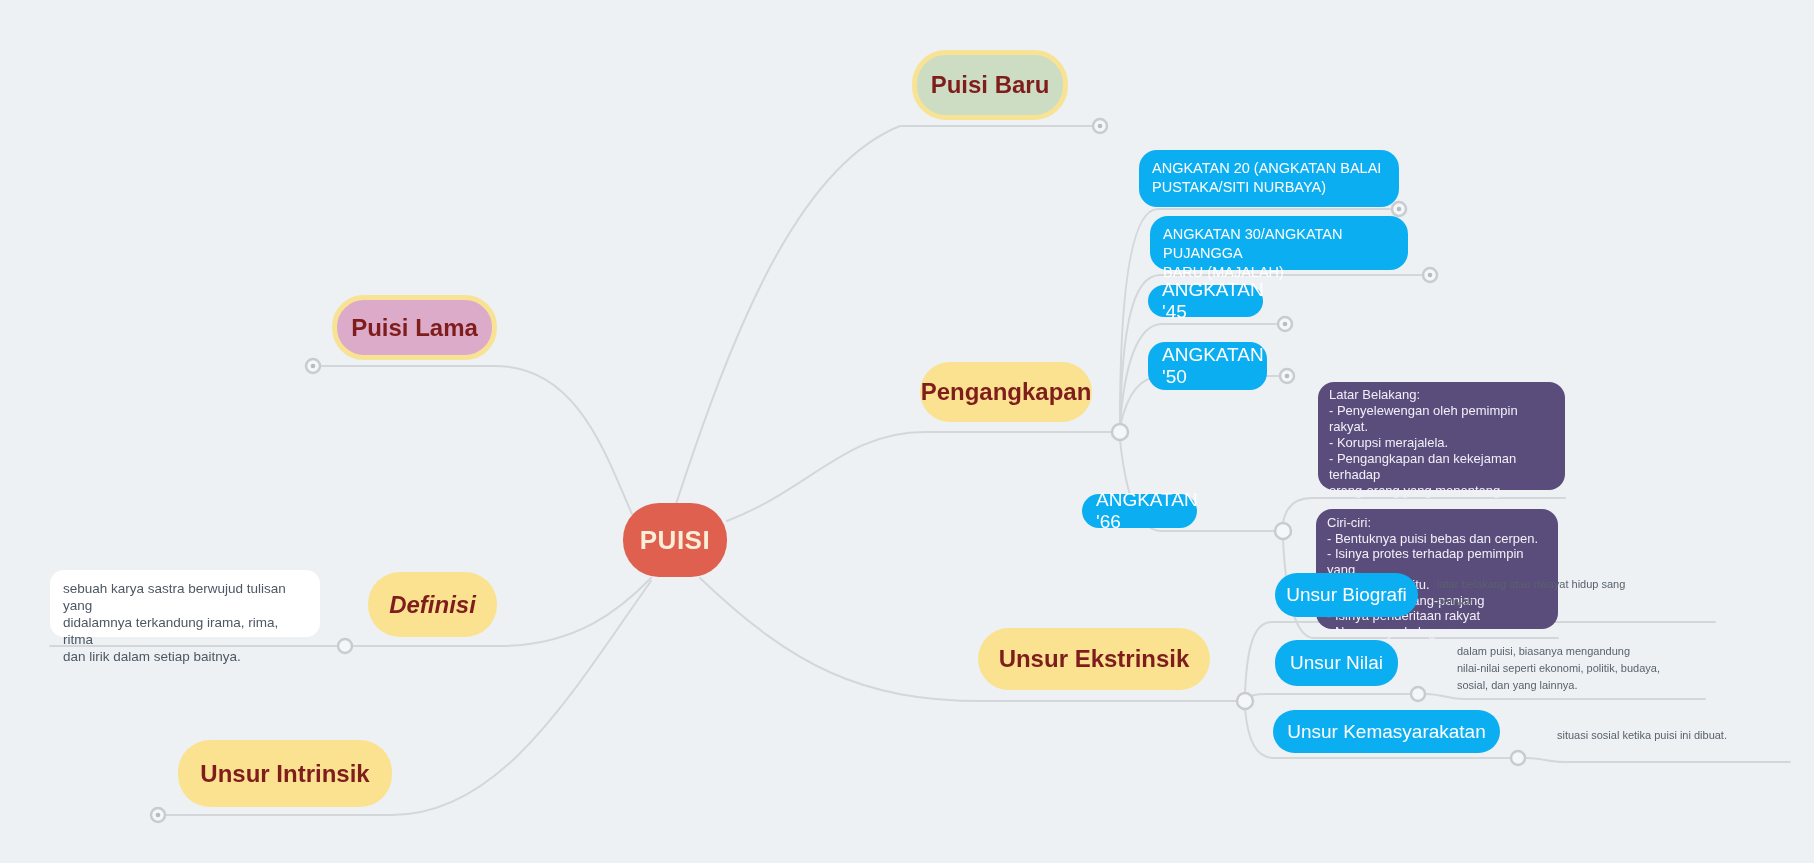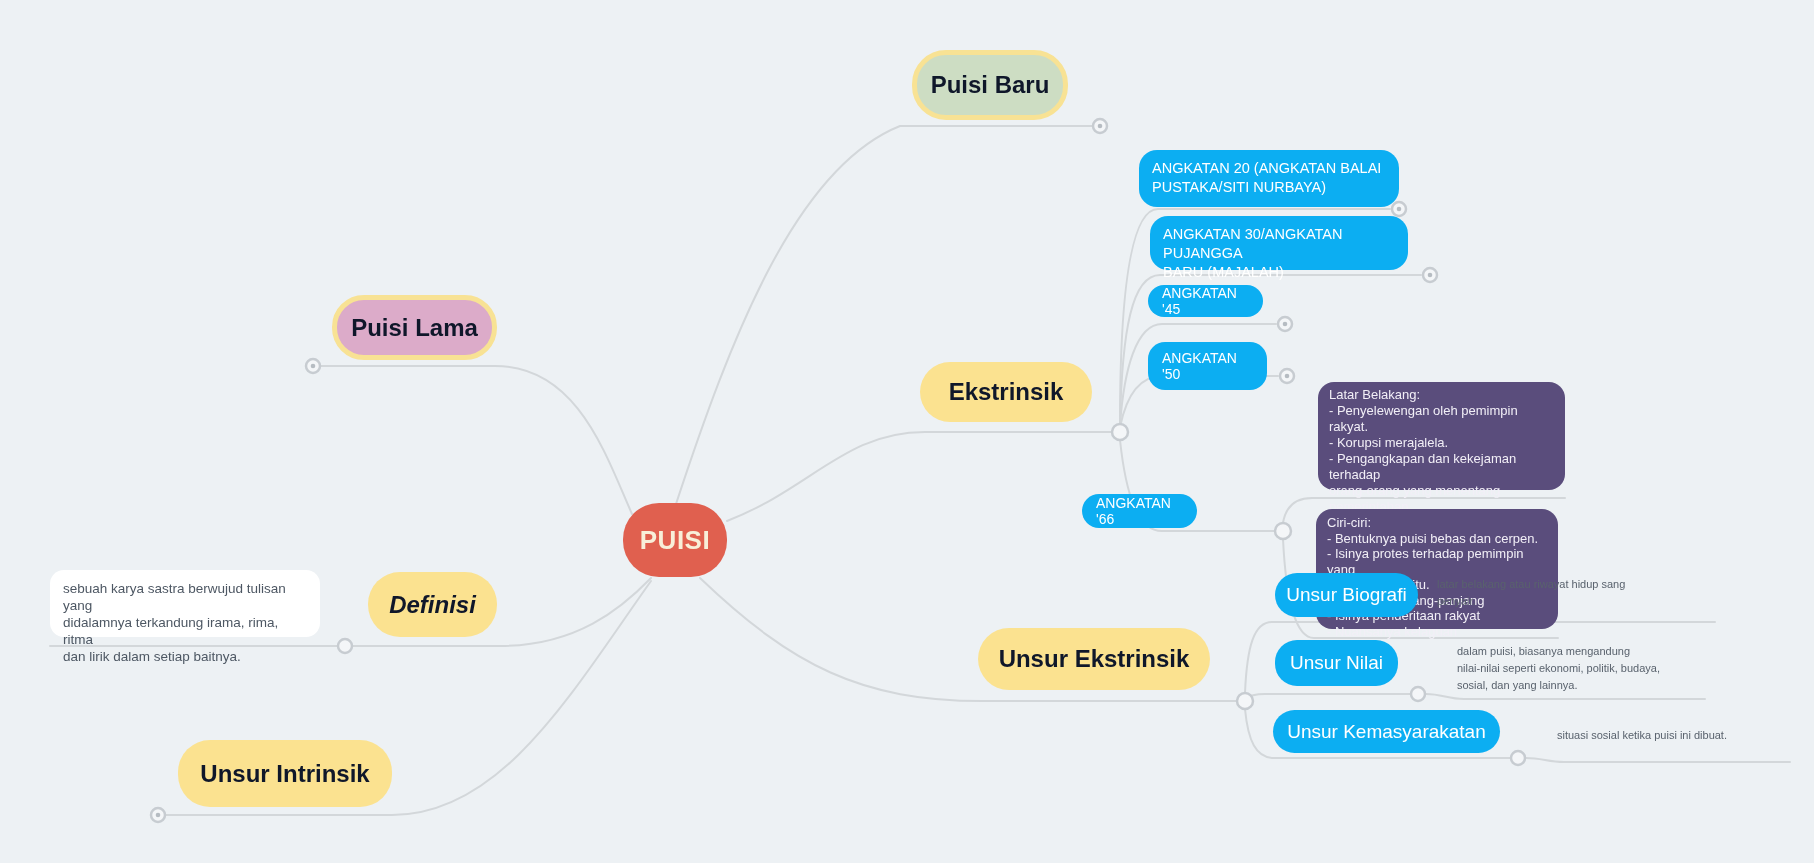--- a/index.html
+++ b/index.html
@@ -1,27 +1,27 @@
 <!DOCTYPE html>
 <html><head>
 <meta charset="utf-8">
 <style>
   html,body{margin:0;padding:0;}
   body{background:#edf1f4;font-family:"Liberation Sans", sans-serif;}
   #canvas{position:relative;width:1814px;height:863px;background:#edf1f4;overflow:hidden;}
   #edges{position:absolute;left:0;top:0;z-index:1;}
   .bubble{position:absolute;display:flex;align-items:center;justify-content:center;
-          font-weight:bold;color:#0f172a;box-sizing:border-box;z-index:5;}
+          font-weight:bold;color:#7f1d1d;box-sizing:border-box;z-index:5;}
   .root{background:#e0604f;color:#f8efd9;border-radius:36px;font-size:26px;letter-spacing:0.5px;}
   .ylw{background:#fbe290;border-radius:32px;font-size:24px;}
   .grn{background:#cdddc3;border:5px solid #f8e294;border-radius:34px;font-size:24px;}
   .pnk{background:#dcabc9;border:5px solid #f8e294;border-radius:32px;font-size:24px;}
   .chip{position:absolute;background:#0caef2;color:#ffffff;box-sizing:border-box;z-index:6;}
   .chip-multi{border-radius:18px;font-size:14.5px;line-height:19px;padding:9px 13px;}
-  .chip-one{border-radius:17px;font-size:14px;display:flex;align-items:center;padding:0 14px;}
+  .chip-one{border-radius:17px;font-size:19px;display:flex;align-items:center;padding:0 14px;}
   .chip-big{border-radius:22px;font-size:19px;display:flex;align-items:center;justify-content:center;z-index:6;}
   .purple{position:absolute;background:#5a4d7c;color:#f2eff7;border-radius:16px;
           box-sizing:border-box;white-space:pre-line;z-index:3;}
   .purple.p1{font-size:13px;line-height:16px;padding:5px 11px;}
   .purple.p2{font-size:13px;line-height:15.5px;padding:6px 11px;}
   .whitebox{position:absolute;background:#ffffff;color:#4d5763;border-radius:14px;
           font-size:13.5px;line-height:17px;padding:10px 13px;white-space:pre-line;
           box-sizing:border-box;z-index:5;}
   .plainnote{position:absolute;color:#59626d;font-size:11px;line-height:17px;
           white-space:pre-line;z-index:4;}
@@ -98,21 +98,21 @@
   <div class="plainnote" style="left:1557px;top:727px;width:240px;">situasi sosial ketika puisi ini dibuat.</div>
 
   <div class="whitebox" style="left:50px;top:570px;width:270px;height:67px;">sebuah karya sastra berwujud tulisan yang
 didalamnya terkandung irama, rima, ritma
 dan lirik dalam setiap baitnya.</div>
 
   <div class="bubble root" style="left:623px;top:503px;width:104px;height:74px;">PUISI</div>
 
   <div class="bubble grn" style="left:912px;top:50px;width:156px;height:70px;">Puisi Baru</div>
   <div class="bubble pnk" style="left:332px;top:295px;width:165px;height:65px;">Puisi Lama</div>
-  <div class="bubble ylw" style="left:920px;top:362px;width:172px;height:60px;">Ekstrinsik</div>
+  <div class="bubble ylw" style="left:920px;top:362px;width:172px;height:60px;">Pengangkapan</div>
   <div class="bubble ylw" style="left:368px;top:572px;width:129px;height:65px;font-style:italic;">Definisi</div>
   <div class="bubble ylw" style="left:978px;top:628px;width:232px;height:62px;">Unsur Ekstrinsik</div>
   <div class="bubble ylw" style="left:178px;top:740px;width:214px;height:67px;">Unsur Intrinsik</div>
 
   <div class="chip chip-multi" style="left:1130px;top:150px;width:260px;height:57px;white-space:pre-line;margin-left:9px;">ANGKATAN 20 (ANGKATAN BALAI
 PUSTAKA/SITI NURBAYA)</div>
   <div class="chip chip-multi" style="left:1150px;top:216px;width:258px;height:54px;white-space:pre-line;">ANGKATAN 30/ANGKATAN PUJANGGA
 BARU (MAJALAH)</div>
   <div class="chip chip-one" style="left:1148px;top:285px;width:115px;height:32px;">ANGKATAN '45</div>
   <div class="chip chip-one" style="left:1148px;top:342px;width:119px;height:48px;">ANGKATAN '50</div>

